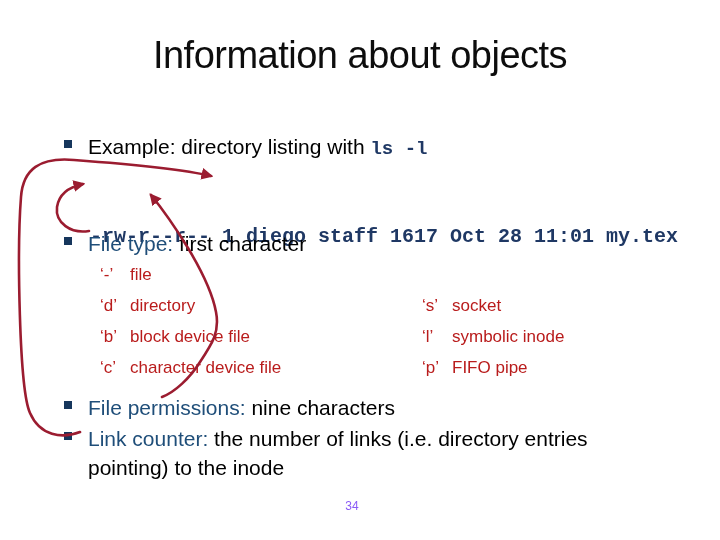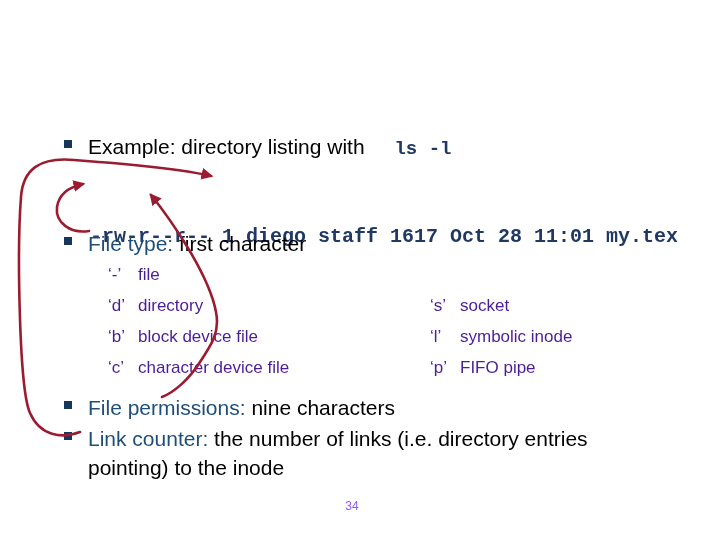--- a/index.html
+++ b/index.html
@@ -22,29 +22,29 @@
     padding-left:26px;
     font-size:21px;line-height:29px;color:#000;
   }
   .bullet .sq{
     position:absolute;left:2px;top:8px;
     width:8px;height:8px;background:#16365c;
   }
   .lead{color:#1f4e79;}
   .code{
     font-family:"Liberation Mono","DejaVu Sans Mono",monospace;
-    font-weight:bold;color:#1f3864;font-size:19px;white-space:pre;margin-left:24px;
+    font-weight:bold;color:#1f3864;font-size:19px;white-space:pre;
   }
   .listing{
     position:absolute;left:90px;top:172px;
     font-family:"Liberation Mono","DejaVu Sans Mono",monospace;
     font-weight:bold;color:#1f3864;
     font-size:20px;line-height:26px;white-space:pre;
   }
-  .ftcol{position:absolute;font-size:17px;line-height:31px;color:#4c1d95;margin-left:8px;}
+  .ftcol{position:absolute;font-size:17px;line-height:31px;color:#b91c1c;}
   .ftcol-left{left:100px;top:259px;}
   .ftcol-right{left:422px;top:290px;}
   .ftrow{height:31px;}
   .ftchar{display:inline-block;width:30px;}
   .b1{left:62px;top:132px;}
   .b2{left:62px;top:229px;}
   .b3{left:62px;top:393px;}
   .b4{left:62px;top:424px;width:520px;}
   .pagenum{
     position:absolute;left:0;right:16px;top:499px;
@@ -53,20 +53,21 @@
   .pen{
     position:absolute;left:0;top:0;width:720px;height:540px;
     pointer-events:none;
   }
 </style>
 </head>
 <body>
 
 <div class="slide">
 
+  <div class="title">Information about objects</div>
 
   <div class="bullet b1">
     <span class="sq"></span>
     <span>Example: directory listing with </span><span class="code">ls -l</span>
   </div>
 
   <div class="listing">
     <div>-rw-r--r-- 1 diego staff 1617 Oct 28 11:01 my.tex</div>
   </div>
 

